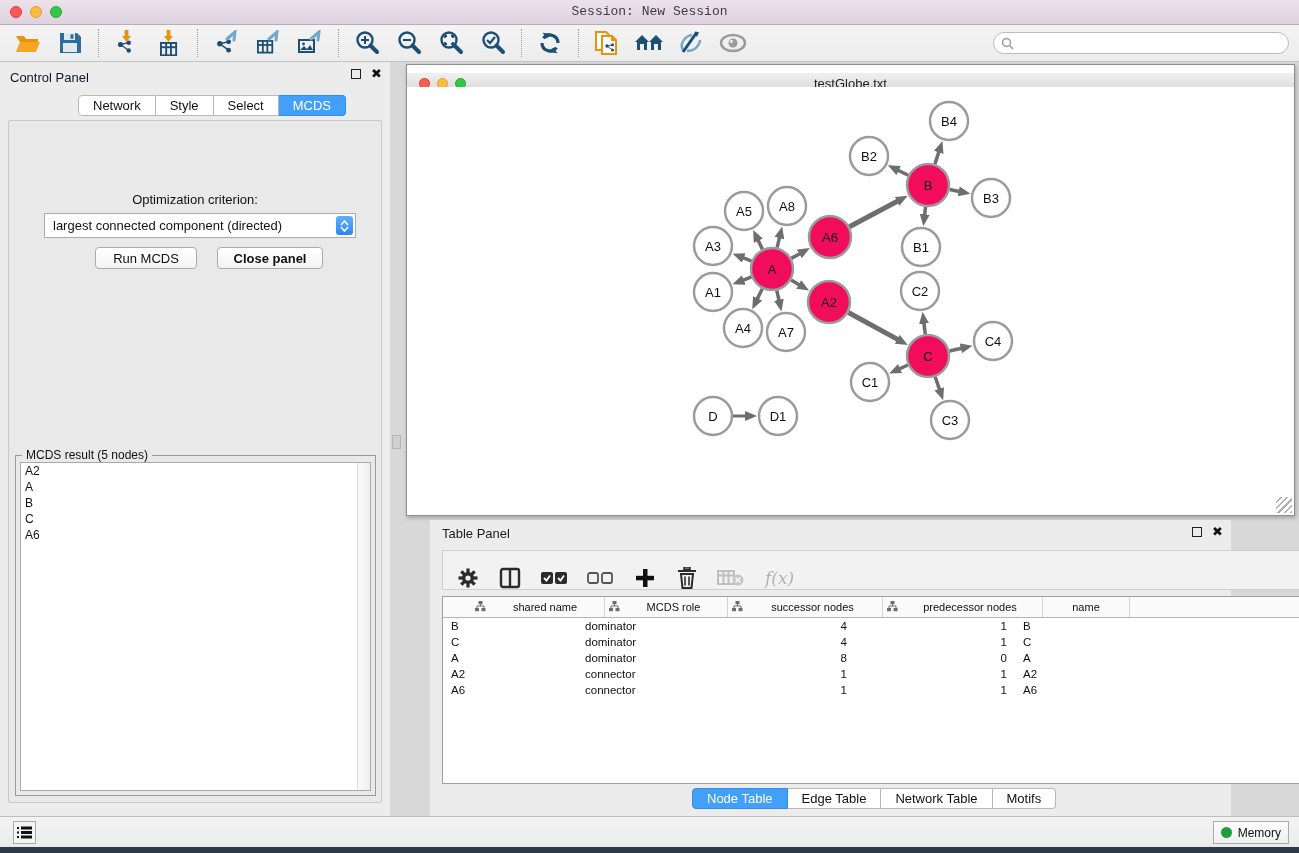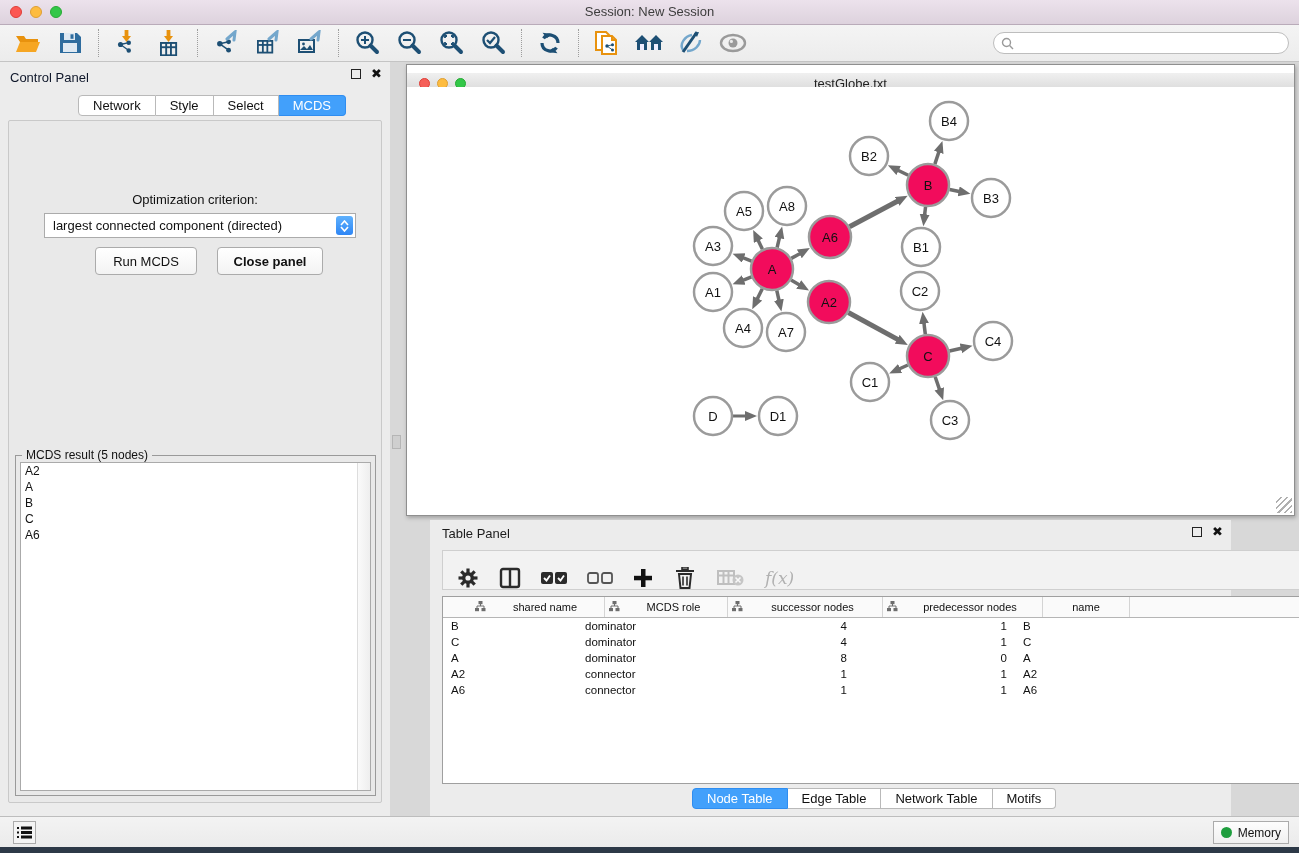--- a/index.html
+++ b/index.html
@@ -2,21 +2,21 @@
 <html><head>
 <meta charset="utf-8">
 <style>
   * { margin:0; padding:0; box-sizing:border-box; }
   html,body { width:1299px; height:853px; overflow:hidden;
     font-family:"Liberation Sans","DejaVu Sans",sans-serif; background:#d8d8d8; }
   .abs { position:absolute; }
 
   
   #titlebar { left:0; top:0; width:1299px; height:25px;
-    background:linear-gradient(#ece2ec,#ddd2dd); border-bottom:1px solid #b9abb9; }
+    background:linear-gradient(#ece2ec,#ddd2dd); border-bottom:1px solid #b9abb9;font-family:Liberation Mono, monospace; }
   .tl { position:absolute; top:6px; width:12px; height:12px; border-radius:50%; }
   #titlebar .t-red{ left:10px; background:#fc5753; border:1px solid #df3e38;}
   #titlebar .t-yel{ left:30px; background:#fdbc40; border:1px solid #de9f34;}
   #titlebar .t-grn{ left:50px; background:#33c748; border:1px solid #27aa35;}
   #titlebar .title{ position:absolute; left:0; right:0; top:4px; text-align:center;
     font-size:13px; color:#3d3d3d; }
 
   
   #main-toolbar { left:0; top:25px; width:1299px; height:37px;
     background:linear-gradient(#f4f4f4,#ececec); border-bottom:1px solid #c4c4c4;
@@ -46,21 +46,21 @@
     background:#e9e9e9; border:1px solid #c9c9c9; border-radius:2px; }
   #criterion-label { position:absolute; left:0; width:100%; top:71px; text-align:center;
     font-size:13px; color:#111; }
   #criterion-select { position:absolute; left:35px; top:92px; width:312px; height:25px;
     background:#fff; border:1px solid #ababab; border-radius:0; display:flex; align-items:center; }
   #criterion-select .val { flex:1; font-size:13px; padding-left:8px; color:#111; white-space:nowrap; }
   .stepper { width:17px; height:19px; margin-right:2px; border-radius:3px;
     background:linear-gradient(#5fb1fd,#2e86f5); display:flex; flex-direction:column;
     align-items:center; justify-content:center; color:#fff; }
   .stepper svg{ display:block; }
-  .push-btn { position:absolute; height:28px; background:linear-gradient(#ffffff,#f3f3f3);
+  .push-btn { position:absolute; height:22px; background:linear-gradient(#ffffff,#f3f3f3);
     border:1px solid #ababab; border-radius:4px; font-size:13px; color:#111;
     display:flex; align-items:center; justify-content:center; }
   #run-btn { left:86px; top:126px; width:102px; }
   #closepanel-btn { left:208px; top:126px; width:106px;font-weight:bold; }
   #mcds-fieldset { position:absolute; left:6px; top:334px; width:361px; height:341px;
     border:1px solid #9a9a9a; background:#e9e9e9; }
   #mcds-legend { position:absolute; left:6px; top:-8px; background:#e9e9e9; padding:0 4px;
     font-size:12px; color:#111; }
   #mcds-list { position:absolute; left:4px; top:6px; right:4px; bottom:4px; background:#fff;
     border:1px solid #aaa; overflow:hidden; }
@@ -88,21 +88,21 @@
   #resize-grip { position:absolute; right:2px; bottom:2px; width:16px; height:16px;
     background:repeating-linear-gradient(135deg,transparent 0 3px,#b0b0b0 3px 4.5px); }
   .graph-node-label { font-size:13px; fill:#111; }
 
   
   #table-panel { left:430px; top:520px; width:801px; height:296px; background:#ececec; }
   #tp-header { position:absolute; left:12px; top:6px; font-size:13px; color:#1c1c1c; }
   #tp-toolbar { position:absolute; left:12px; top:30px; width:869px; height:40px;
     background:#f2f2f2; border:1px solid #cfcfcf; display:flex; align-items:center; gap:20px;
     padding-left:14px; }
-  .tp-icon { display:flex; align-items:center; justify-content:flex-start; min-width:22px; height:24px;margin-top:16px; }
+  .tp-icon { display:flex; align-items:center; justify-content:flex-end; min-width:22px; height:24px;margin-top:16px; }
   #tp-table { position:absolute; left:12px; top:76px; width:875px; height:188px; background:#fff;
     border:1px solid #9f9f9f; overflow:hidden; }
   #tp-cols { display:flex; height:21px; background:#fafafa; border-bottom:1px solid #b5b5b5;padding-left:28px; }
   .tp-col { display:flex; align-items:center; border-right:1px solid #d4d4d4;
     font-size:11px; color:#111; position:relative; }
   .tp-col .lbl { flex:1; text-align:center; }
   .tp-col .colicon { margin-left:4px; }
   .tp-row { display:flex; height:16px; align-items:center; }
   .tp-cell { font-size:11.5px; color:#111; padding:0 8px; white-space:nowrap; }
   #tp-scroll { position:absolute; right:0; top:0; bottom:0; width:12px;

